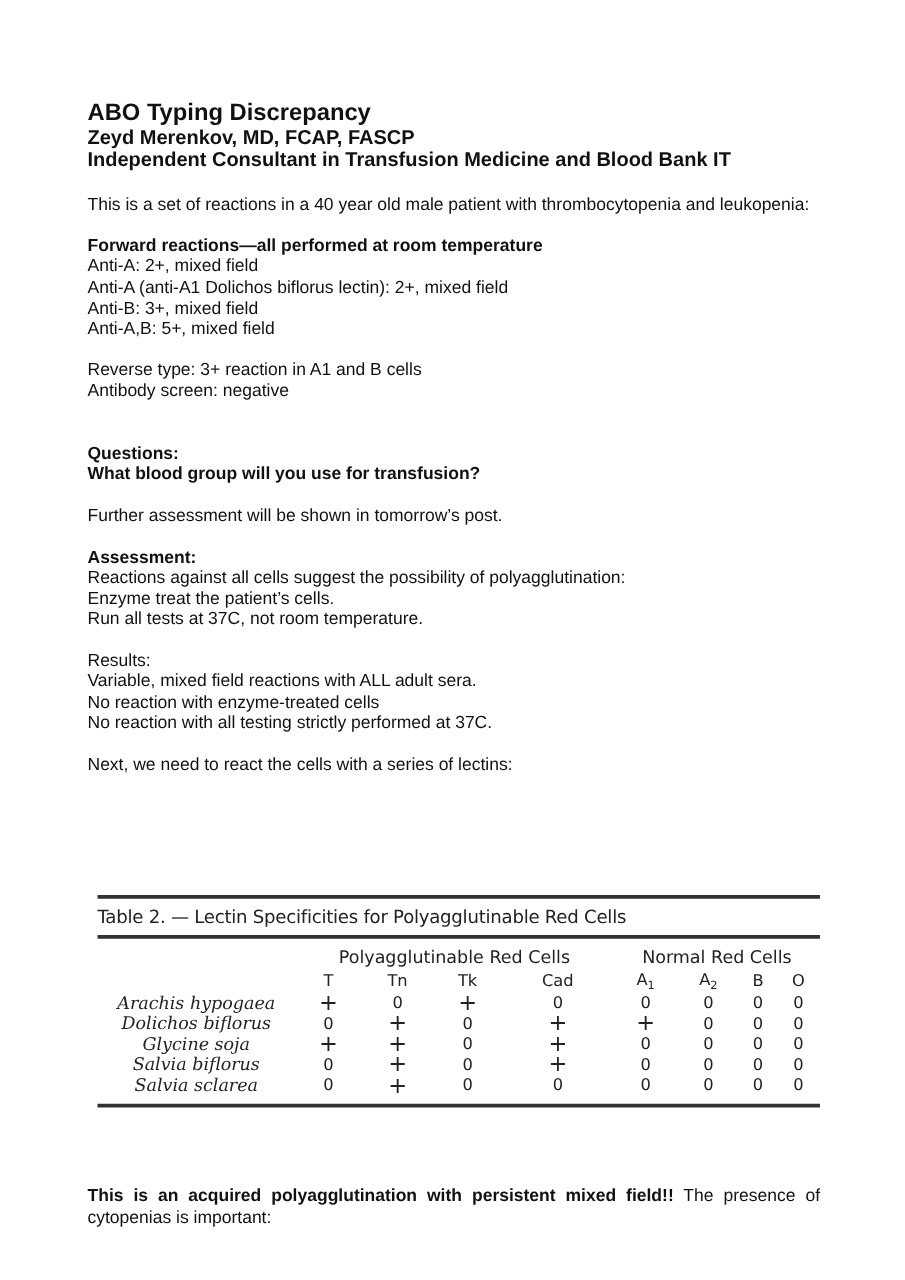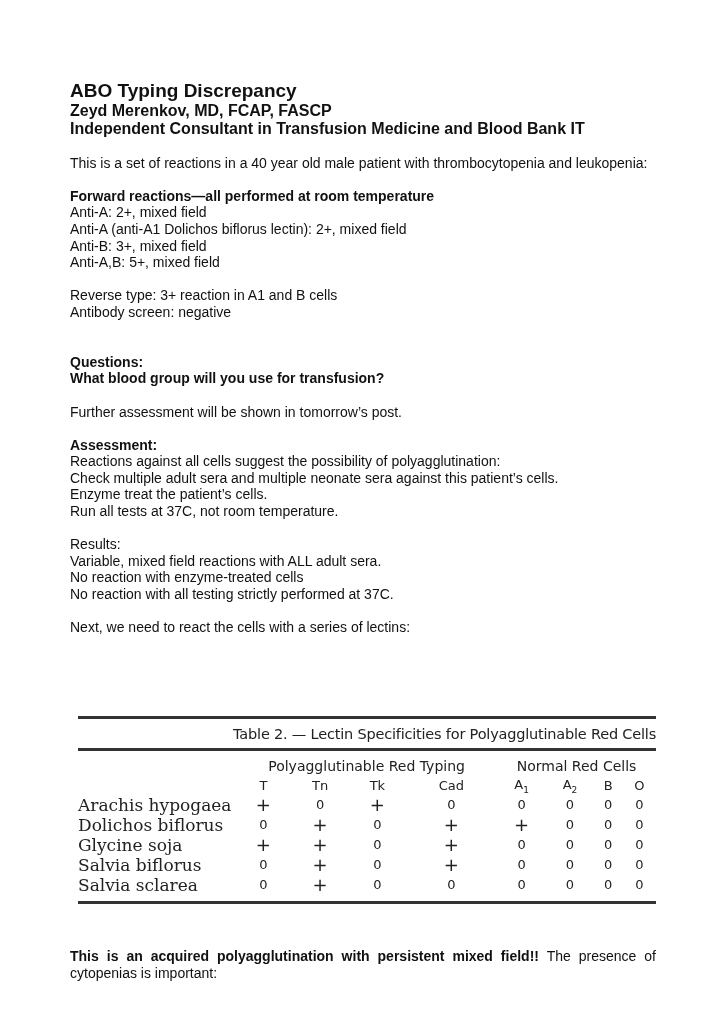--- a/index.html
+++ b/index.html
@@ -5,25 +5,25 @@
   html, body { margin: 0; padding: 0; background: #ffffff; }
   body { width: 724px; height: 1024px; position: relative; overflow: hidden; color: #111; }
   .page { position: absolute; left: 70px; top: 68px; width: 586px; font-family: "Liberation Sans", sans-serif; font-size: 14px; line-height: 16.6px; margin-top: 12px; }
   .title { font-size: 19px; font-weight: bold; line-height: 22px; margin: 0; }
   .sub { font-size: 16px; font-weight: bold; line-height: 18px; margin: 0; }
   .gap { height: 16.6px; }
   .b { font-weight: bold; }
   p { margin: 0; }
   .table-wrap { position: absolute; left: 78px; top: 716px; width: 578px; font-family: "DejaVu Serif", "Liberation Serif", serif; color: #222; }
   .rule-thick { height: 3px; background: #333; }
-  .tbl-title { text-align: right; font-family: "DejaVu Sans", sans-serif; font-size: 14.5px; padding: 7px 0 6px 0; letter-spacing: -0.2px; }
+  .tbl-title { text-align: left; font-family: "DejaVu Sans", sans-serif; font-size: 14.5px; padding: 7px 0 6px 0; letter-spacing: -0.2px; }
   table { border-collapse: collapse; width: 100%; font-family: "DejaVu Sans", sans-serif; font-size: 13px; }
   td, th { padding: 0; font-weight: normal; text-align: center; height: 16.5px; }
   th.group { font-size: 14px; padding-top: 4px; height: 22px; }
-  td.lectin { text-align: left; font-family: "DejaVu Serif", serif; font-size: 17px; width: 158px; }
+  td.lectin { text-align: center; font-family: "DejaVu Serif", serif; font-style: italic; font-size: 14px; width: 158px; }
   .plus { font-size: 18px; line-height: 14px; }
   .last-gap { height: 6px; }
   .para-final { position: absolute; left: 70px; top: 948px; width: 586px; font-family: "Liberation Sans", sans-serif; font-size: 14px; line-height: 17px; text-align: justify; }
   sub { font-size: 9px; }
 </style>
 </head>
 <body>
 
 <div class="page">
   <p class="title">ABO Typing Discrepancy</p>
@@ -48,21 +48,20 @@
 
   <p class="b">Questions:</p>
   <p class="b">What blood group will you use for transfusion?</p>
   <div class="gap"></div>
 
   <p>Further assessment will be shown in tomorrow’s post.</p>
   <div class="gap"></div>
 
   <p class="b">Assessment:</p>
   <p>Reactions against all cells suggest the possibility of polyagglutination:</p>
-  <p>Check multiple adult sera and multiple neonate sera against this patient’s cells.</p>
   <p>Enzyme treat the patient’s cells.</p>
   <p>Run all tests at 37C, not room temperature.</p>
   <div class="gap"></div>
 
   <p>Results:</p>
   <p>Variable, mixed field reactions with ALL adult sera.</p>
   <p>No reaction with enzyme-treated cells</p>
   <p>No reaction with all testing strictly performed at 37C.</p>
   <div class="gap"></div>
 
@@ -70,21 +69,21 @@
 </div>
 
 <div class="table-wrap">
   <div class="rule-thick"></div>
   <div class="tbl-title">Table 2. — Lectin Specificities for Polyagglutinable Red Cells</div>
   <div class="rule-thick"></div>
   <table>
     <thead>
       <tr>
         <th></th>
-        <th class="group" colspan="4">Polyagglutinable Red Typing</th>
+        <th class="group" colspan="4">Polyagglutinable Red Cells</th>
         <th class="group" colspan="4">Normal Red Cells</th>
       </tr>
       <tr id="col-header-row">
         <th></th>
       <th>T</th>
           <th>Tn</th>
           <th>Tk</th>
           <th>Cad</th>
           <th><span>A</span><sub>1</sub></th>
           <th><span>A</span><sub>2</sub></th>

